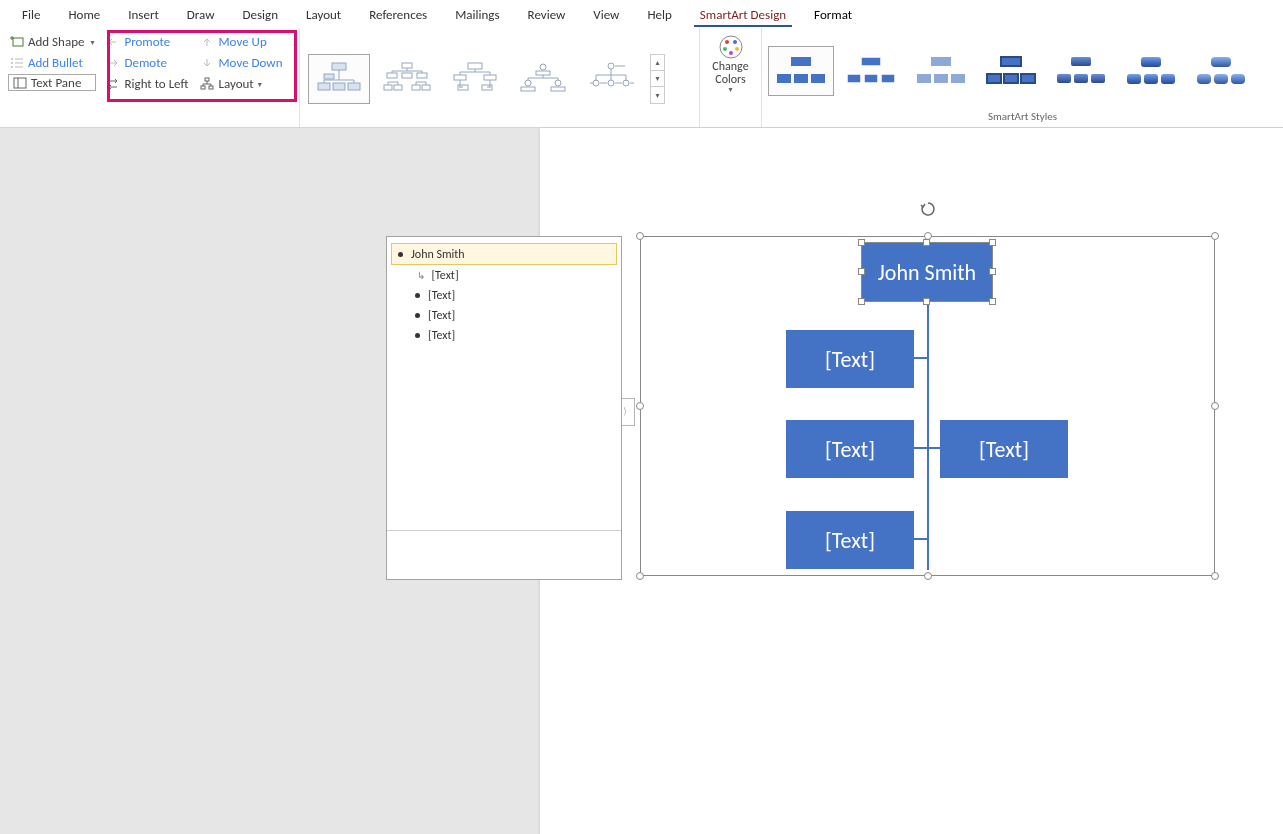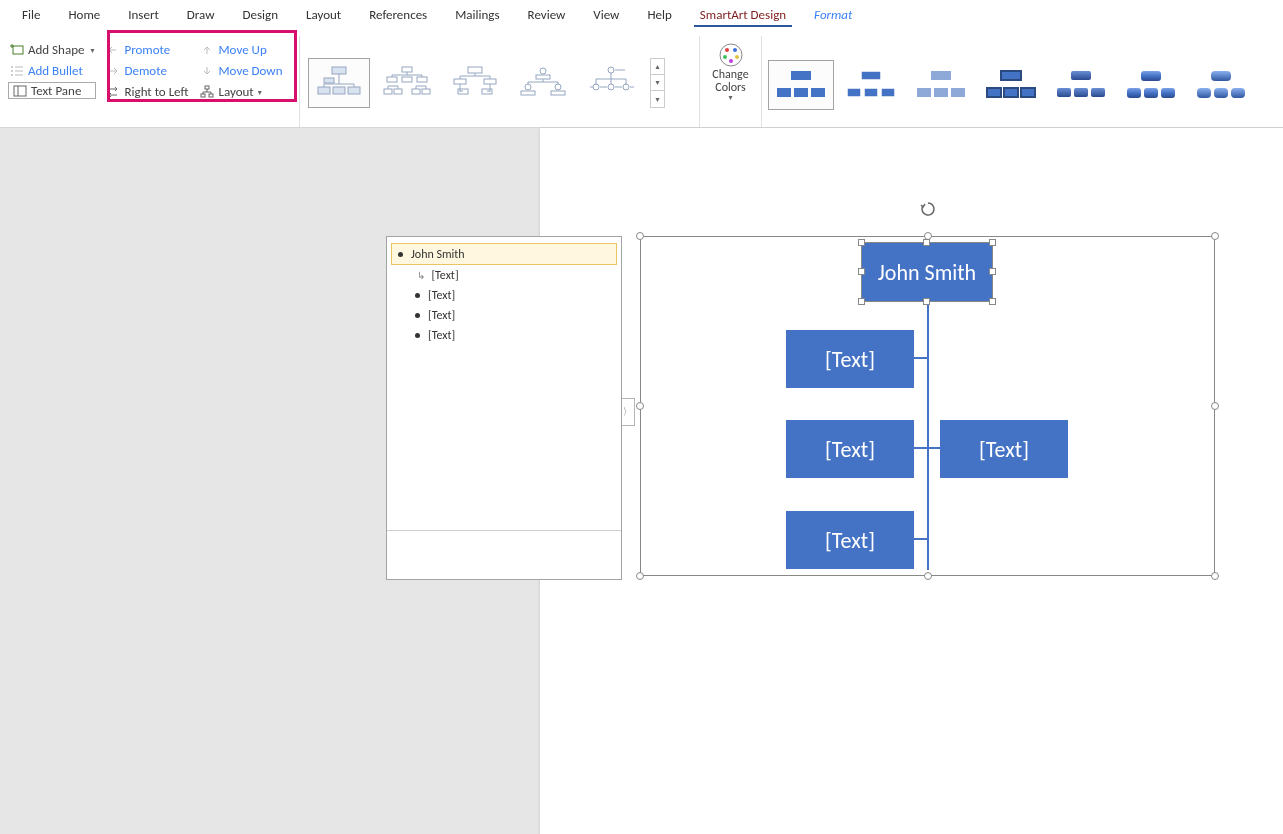--- a/index.html
+++ b/index.html
@@ -3,25 +3,25 @@
 <meta charset="utf-8">
 <style>
   * { box-sizing: border-box; margin: 0; padding: 0; }
   body { font-family: "Segoe UI", Calibri, sans-serif; font-size: 13px; background: #f3f2f1; overflow: hidden; width: 1283px; height: 834px; }
   
   
   .menubar { height: 28px; background: #fff; display: flex; align-items: center; padding: 0 8px; }
   .menu-item { padding: 4px 14px; color: #333; cursor: pointer; position: relative; }
   .menu-item.active { color: #7f1d1d; }
   .menu-item.active::after { content: ""; position: absolute; bottom: -1px; left: 8px; right: 8px; height: 2px; background: #2b5797; }
-  .menu-item.blue { color: #3b82f6; font-style: italic; }
+  .menu-item.blue { color: #000000; }
   
   
   .ribbon { height: 100px; background: #fff; border-bottom: 1px solid #d6d6d6; display: flex; }
-  .ribbon-group { border-right: 1px solid #e1e1e1; display: flex; flex-direction: column; padding: 2px 4px 0 4px; margin-top: 8px; }
+  .ribbon-group { border-right: 1px solid #e1e1e1; display: flex; flex-direction: column; padding: 2px 4px 0 4px; }
   .ribbon-group-body { flex: 1; display: flex; align-items: flex-start; }
   .ribbon-group-label { text-align: center; font-size: 11px; color: #666; padding: 2px 0 4px; }
   
   .rb-col { display: flex; flex-direction: column; gap: 2px; padding: 2px 4px; }
   .rb-btn { display: flex; align-items: center; gap: 4px; padding: 2px 2px; color: #444; cursor: pointer; white-space: nowrap; }
   .rb-btn.disabled { color: #3b82f6; }
   .rb-btn svg { flex-shrink: 0; }
   
   .highlight-box { position: absolute; border: 3px solid #d6106c; pointer-events: none; left: 107px; top: 30px; width: 190px; height: 72px; z-index: 10; }
   
@@ -322,20 +322,21 @@
                 <stop offset="1" stop-color="#3058a0"></stop>
               </linearGradient>
             </defs>
             <rect x="16" y="3" width="20" height="10" fill="url(#g3)" rx="4"></rect>
             <rect x="2" y="20" width="14" height="10" fill="url(#g3)" rx="4"></rect>
             <rect x="19" y="20" width="14" height="10" fill="url(#g3)" rx="4"></rect>
             <rect x="36" y="20" width="14" height="10" fill="url(#g3)" rx="4"></rect>
           </svg>
         </div>
     </div>
+    <div class="ribbon-group-label">SmartArt Styles</div>
   </div>
 </div>
 
 <div class="highlight-box"></div>
 
 <div class="doc-area">
   <div class="page">
 
     <div class="sa-canvas">
       <div class="rotate-handle">

